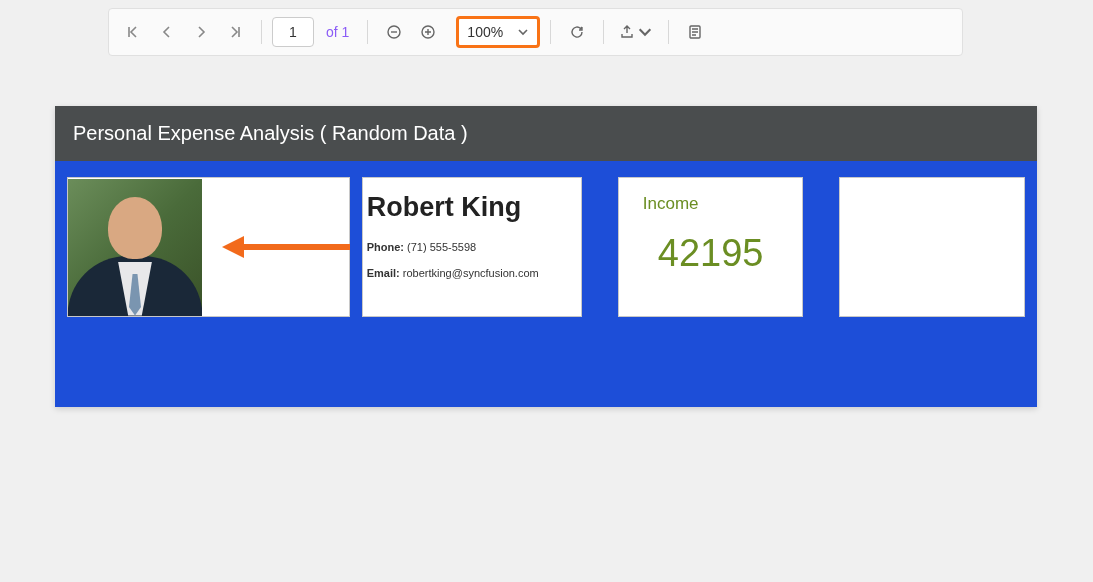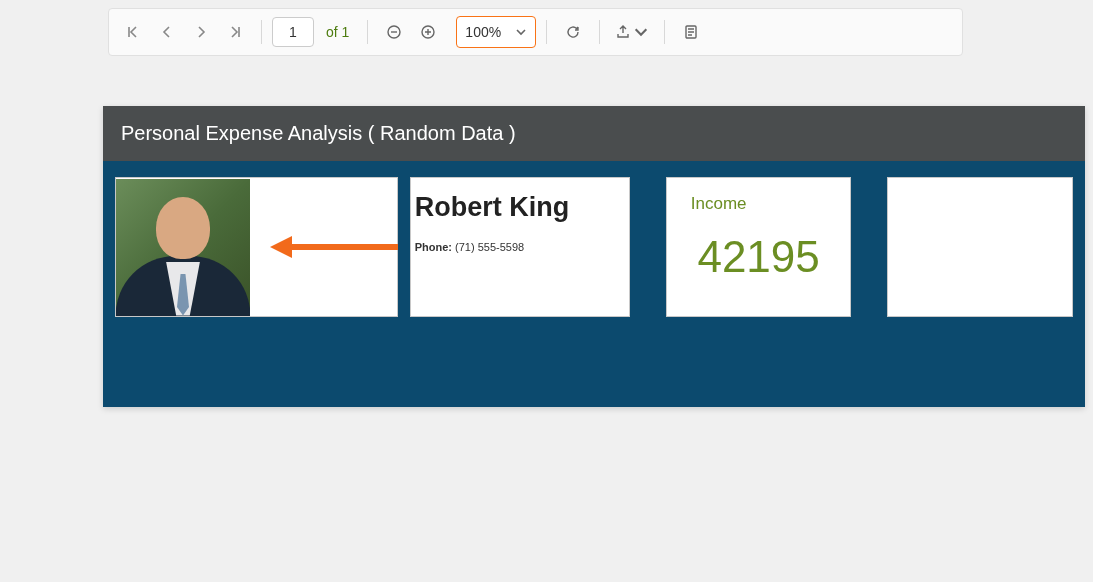--- a/index.html
+++ b/index.html
@@ -51,45 +51,44 @@
       height: 30px;
       border: 1px solid #ccc;
       border-radius: 4px;
       text-align: center;
       font-size: 14px;
       color: #333;
       background: #fff;
     }
     .page-of {
       font-size: 14px;
-      color: #4d7c0f;
+      color: #8b5cf6;
       margin: 0 8px 0 10px;
     }
 
     .zoom-select {
       height: 32px;
-      border: 1px solid #f97316;
+      border: 3px solid #f97316;
       border-radius: 4px;
       background: #fff;
       display: flex;
       align-items: center;
       padding: 0 8px;
       gap: 14px;
       cursor: pointer;
     }
     .zoom-select span { font-size: 14px; color: #333; }
 
     .report {
       position: absolute;
       top: 106px;
       left: 55px;
       width: 982px;
-      background: #0c4a6e;
+      background: #1d4ed8;
       box-shadow: 0 2px 6px rgba(0,0,0,0.15);
-      margin-left: 48px;
     }
 
     .report-header {
       background: #4a4d4e;
       color: #fff;
       font-size: 20px;
       font-weight: 300;
       padding: 16px 18px;
     }
 
@@ -182,21 +181,21 @@
       margin-bottom: 14px;
     }
     .info-line b { font-weight: 600; }
 
     .stat-card {
       width: 192px;
       padding: 16px 24px;
       text-align: left;
     }
     .stat-label { font-size: 17px; margin-bottom: 18px; }
-    .stat-value { font-size: 44px; font-weight: 400; text-align: center; }
+    .stat-value { font-size: 38px; font-weight: 400; text-align: center; }
     .income .stat-label { color: #6b8e23; }
     .income .stat-value { color: #6b8e23; }
     .expense .stat-label { color: #c94a3b; }
     .expense .stat-value { color: #c94a3b; font-weight: 500; }
 
     .spacer { flex: 0 0 12px; }
   </style>
 </head>
 <body>
 
@@ -297,20 +296,24 @@
         <polygon points="0,14 22,3 22,25" fill="#f26a1b"></polygon>
       </svg>
     </div>
 
     <div class="card info-card">
       <div class="info-name">Robert King</div>
       <div class="info-line">
         <b>Phone:</b>
         <span>(71) 555-5598</span>
       </div>
+      <div class="info-line">
+        <b>Email:</b>
+        <span>robertking@syncfusion.com</span>
+      </div>
     </div>
 
     <div class="spacer"></div>
 
     <div class="card stat-card income">
       <div class="stat-label">Income</div>
       <div class="stat-value">42195</div>
     </div>
 
     <div class="spacer"></div>

